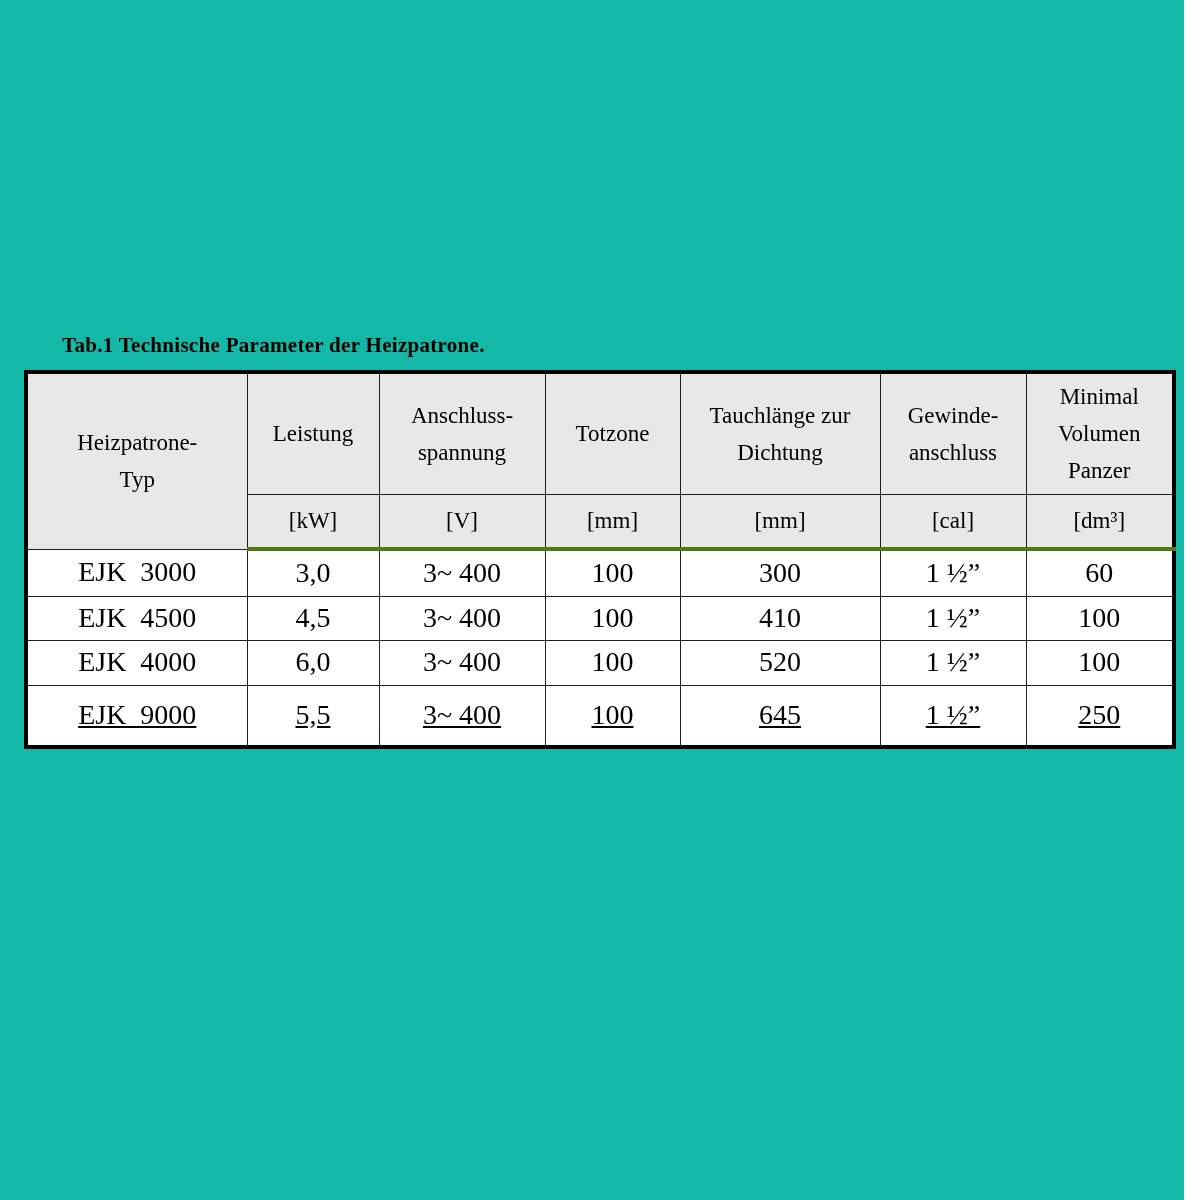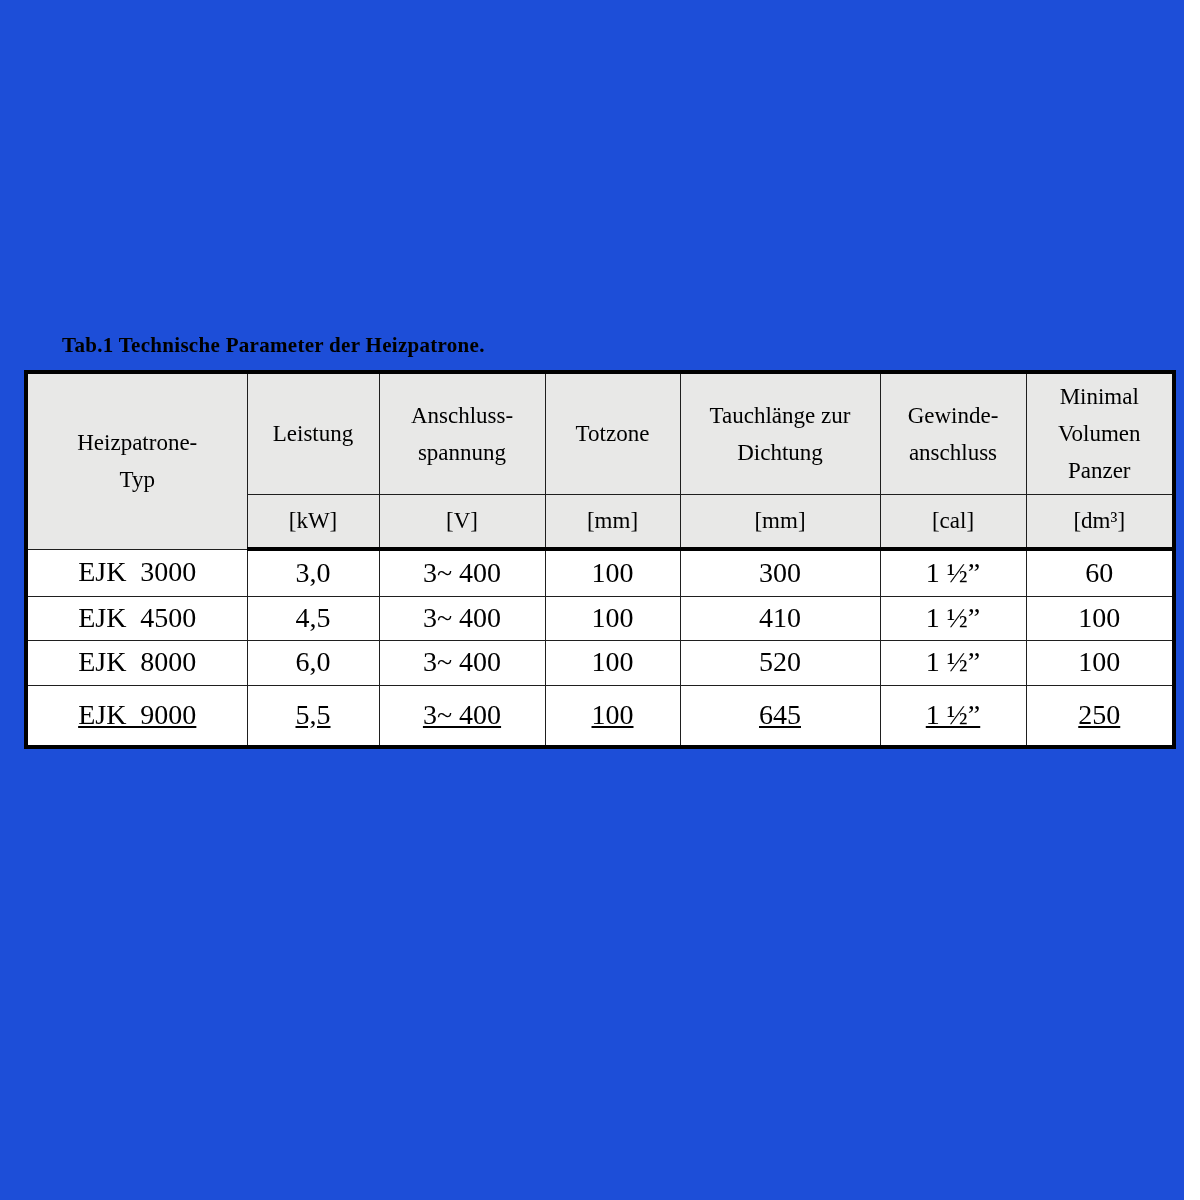--- a/index.html
+++ b/index.html
@@ -4,21 +4,21 @@
 <style>
   html, body {
     margin: 0;
     padding: 0;
     background: #ffffff;
   }
   .canvas {
     position: relative;
     width: 1184px;
     height: 1200px;
-    background: #1d4ed8;
+    background: #14b8a6;
     font-family: "Liberation Serif", serif;
     color: #000000;
     overflow: hidden;
   }
   .doc-title {
     position: absolute;
     left: 62px;
     top: 333px;
     font-size: 21px;
     font-weight: bold;
@@ -48,21 +48,21 @@
     background: #e8e8e7;
     font-weight: normal;
     font-size: 23px;
     white-space: pre-line;
     line-height: 1.62;
   }
   tr.header-row { height: 122px; }
   tr.unit-row   { height: 55px; }
   tr.unit-row th {
     font-size: 22px;
-    border-bottom: 4px solid #000000;
+    border-bottom: 4px solid #4d7c0f;
     line-height: 1.1;
   }
   th.type-col {
     border-right: 3.5px solid #000000;
     border-bottom: 4px solid #000000;
   }
   
   table.params td {
     font-size: 28px;
     white-space: pre-wrap;
@@ -129,21 +129,21 @@
       <tr class="r1">
         <td class="c0">EJK  4500</td>
         <td>4,5</td>
         <td>3~ 400</td>
         <td>100</td>
         <td>410</td>
         <td>1 ½”</td>
         <td>100</td>
       </tr>
       <tr class="r2">
-        <td class="c0">EJK  8000</td>
+        <td class="c0">EJK  4000</td>
         <td>6,0</td>
         <td>3~ 400</td>
         <td>100</td>
         <td>520</td>
         <td>1 ½”</td>
         <td>100</td>
       </tr>
       <tr class="r3">
         <td class="c0">EJK  9000</td>
         <td>5,5</td>

